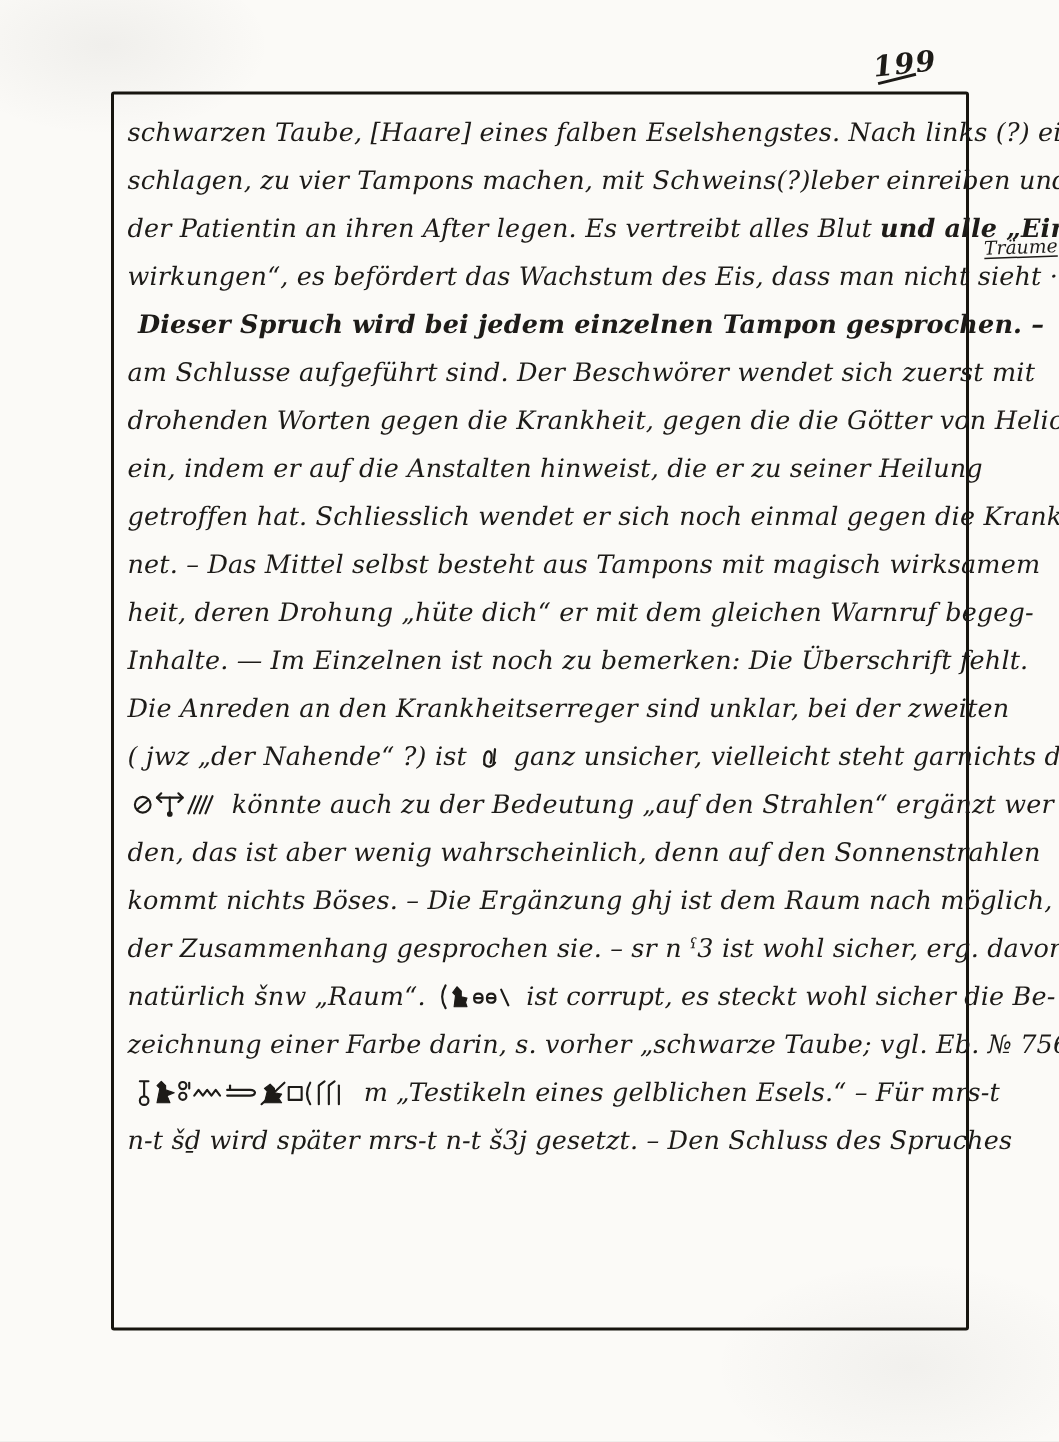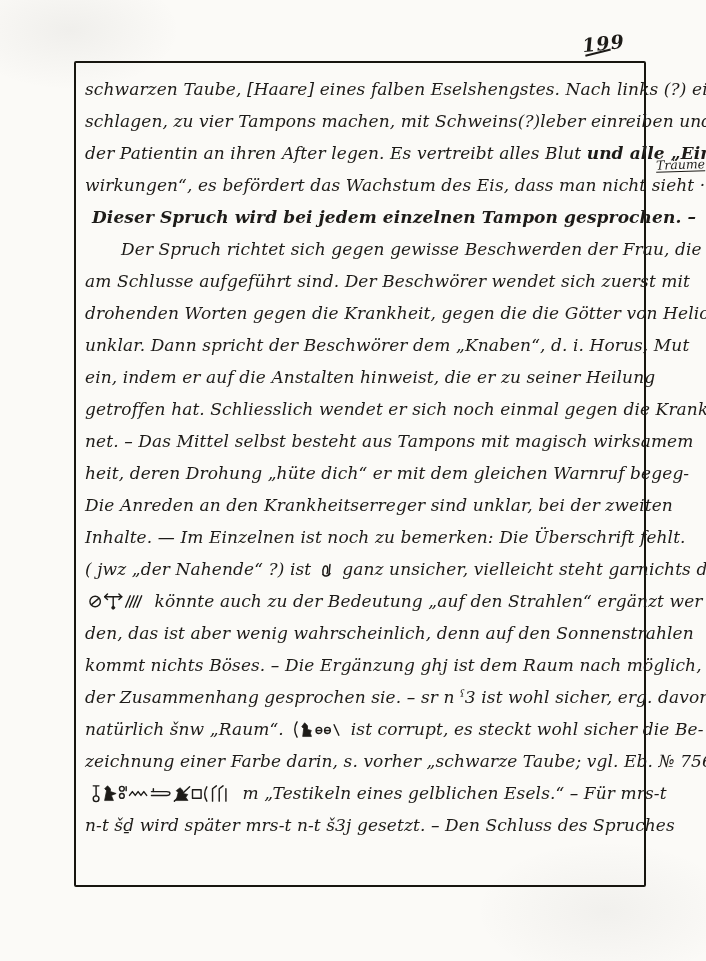--- a/index.html
+++ b/index.html
@@ -68,30 +68,28 @@
     <div class="textblock">
 
       <div class="ln">schwarzen Taube, [Haare] eines falben Eselshengstes. Nach links (?) ein -</div>
       <div class="ln">schlagen, zu vier Tampons machen, mit Schweins(?)leber einreiben und</div>
 
       <div class="ln"><span>der Patientin an ihren After legen. Es vertreibt alles Blut </span><span class="bold">und alle „Ein</span></div>
 
       <div class="ln"><span>wirkungen“, es befördert das Wachstum des Eis, dass man nicht </span><span class="annot-host"><span class="annot">Träume</span><span>sieht ····</span></span></div>
 
       <div class="ln small-indent">Dieser Spruch wird bei jedem einzelnen Tampon gesprochen. –</div>
-      <div class="ln indent">Der Spruch richtet sich gegen gewisse Beschwerden der Frau, die</div>
       <div class="ln">am Schlusse aufgeführt sind. Der Beschwörer wendet sich zuerst mit</div>
       <div class="ln">drohenden Worten gegen die Krankheit, gegen die die Götter von Heliopo-</div>
-      <div class="ln">unklar. Dann spricht der Beschwörer dem „Knaben“, d. i. Horus, Mut</div>
       <div class="ln">ein, indem er auf die Anstalten hinweist, die er zu seiner Heilung</div>
       <div class="ln">getroffen hat. Schliesslich wendet er sich noch einmal gegen die Krank-</div>
       <div class="ln">net. – Das Mittel selbst besteht aus Tampons mit magisch wirksamem</div>
       <div class="ln">heit, deren Drohung „hüte dich“ er mit dem gleichen Warnruf begeg-</div>
+      <div class="ln">Inhalte. — Im Einzelnen ist noch zu bemerken: Die Überschrift fehlt.</div>
       <div class="ln">Die Anreden an den Krankheitserreger sind unklar, bei der zweiten</div>
-      <div class="ln">Inhalte. — Im Einzelnen ist noch zu bemerken: Die Überschrift fehlt.</div>
 
       <div class="ln"><span>( jwz „der Nahende“ ?) ist </span><svg class="hiero" viewBox="0 0 14 18" width="14" height="18">
             <path d="M3,14 C2,7 5,4 7,6 C8,7 8,11 7,13"></path>
             <path d="M10,4 L9,14"></path>
             <path d="M3,14 C5,16.5 8,16 10,13"></path>
           </svg><span> ganz unsicher, vielleicht steht garnichts da. –</span></div>
 
       <div class="ln"><svg class="hiero" viewBox="0 0 58 20" width="58" height="20">
             <circle cx="6" cy="10" r="5.5"></circle>
             <path d="M2.5,13 L9.5,7"></path>

